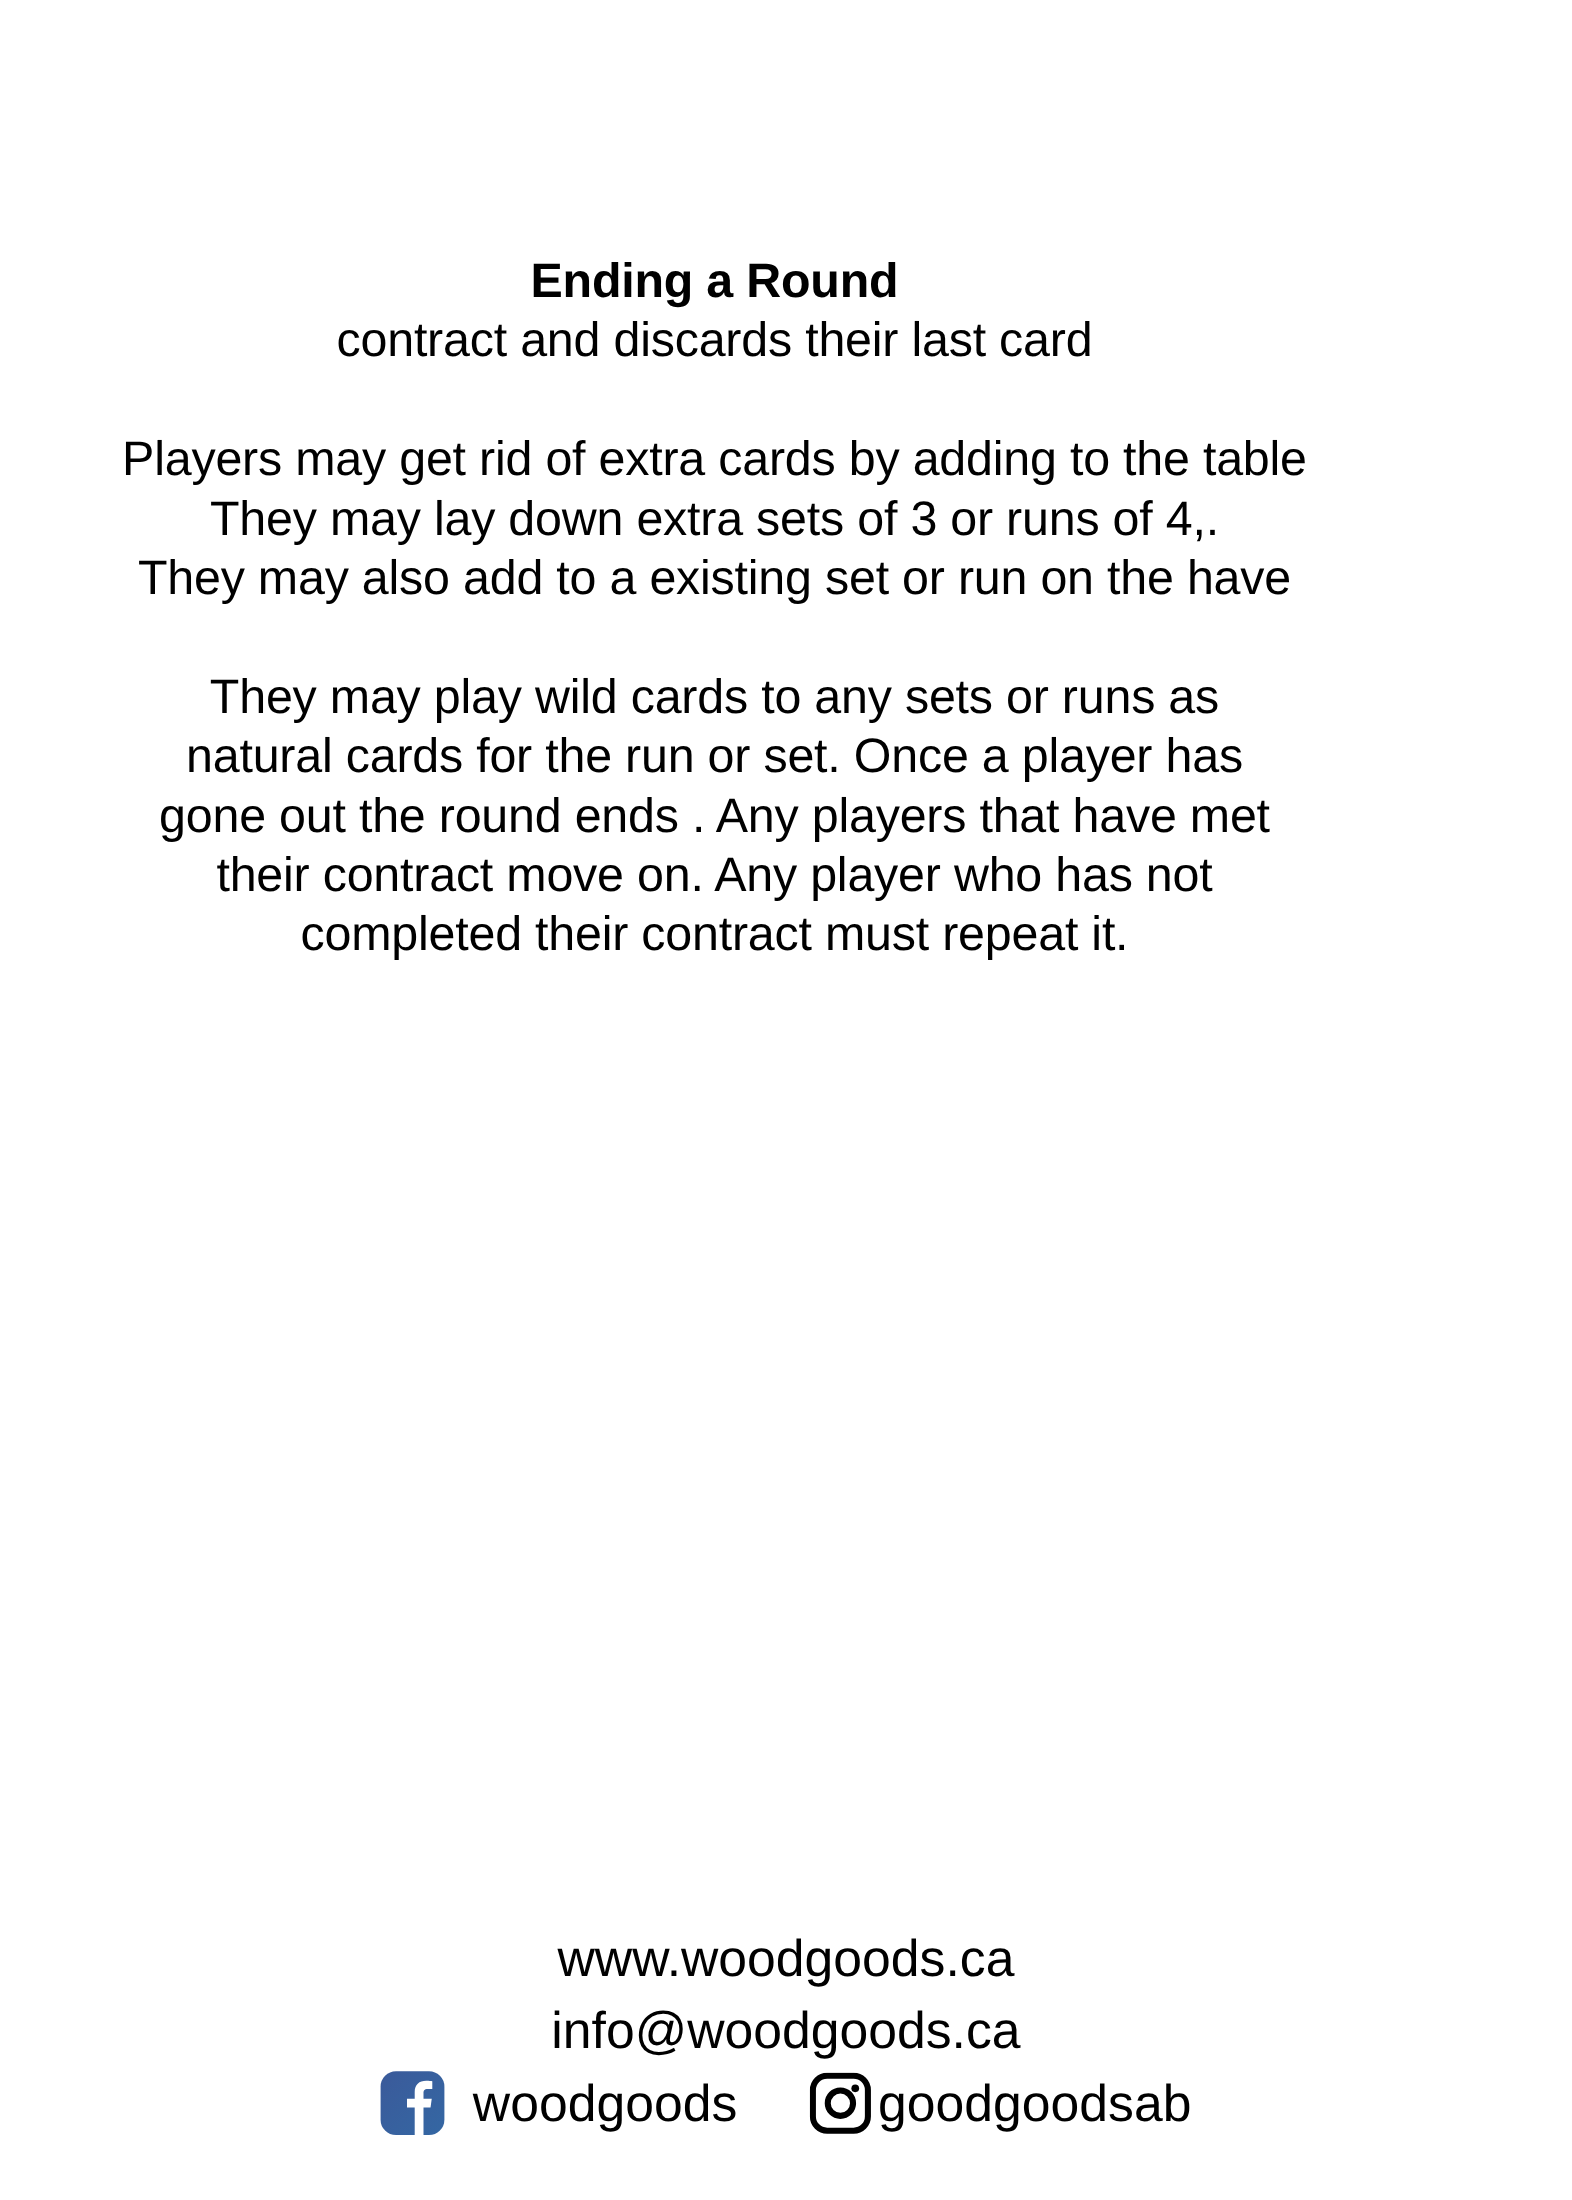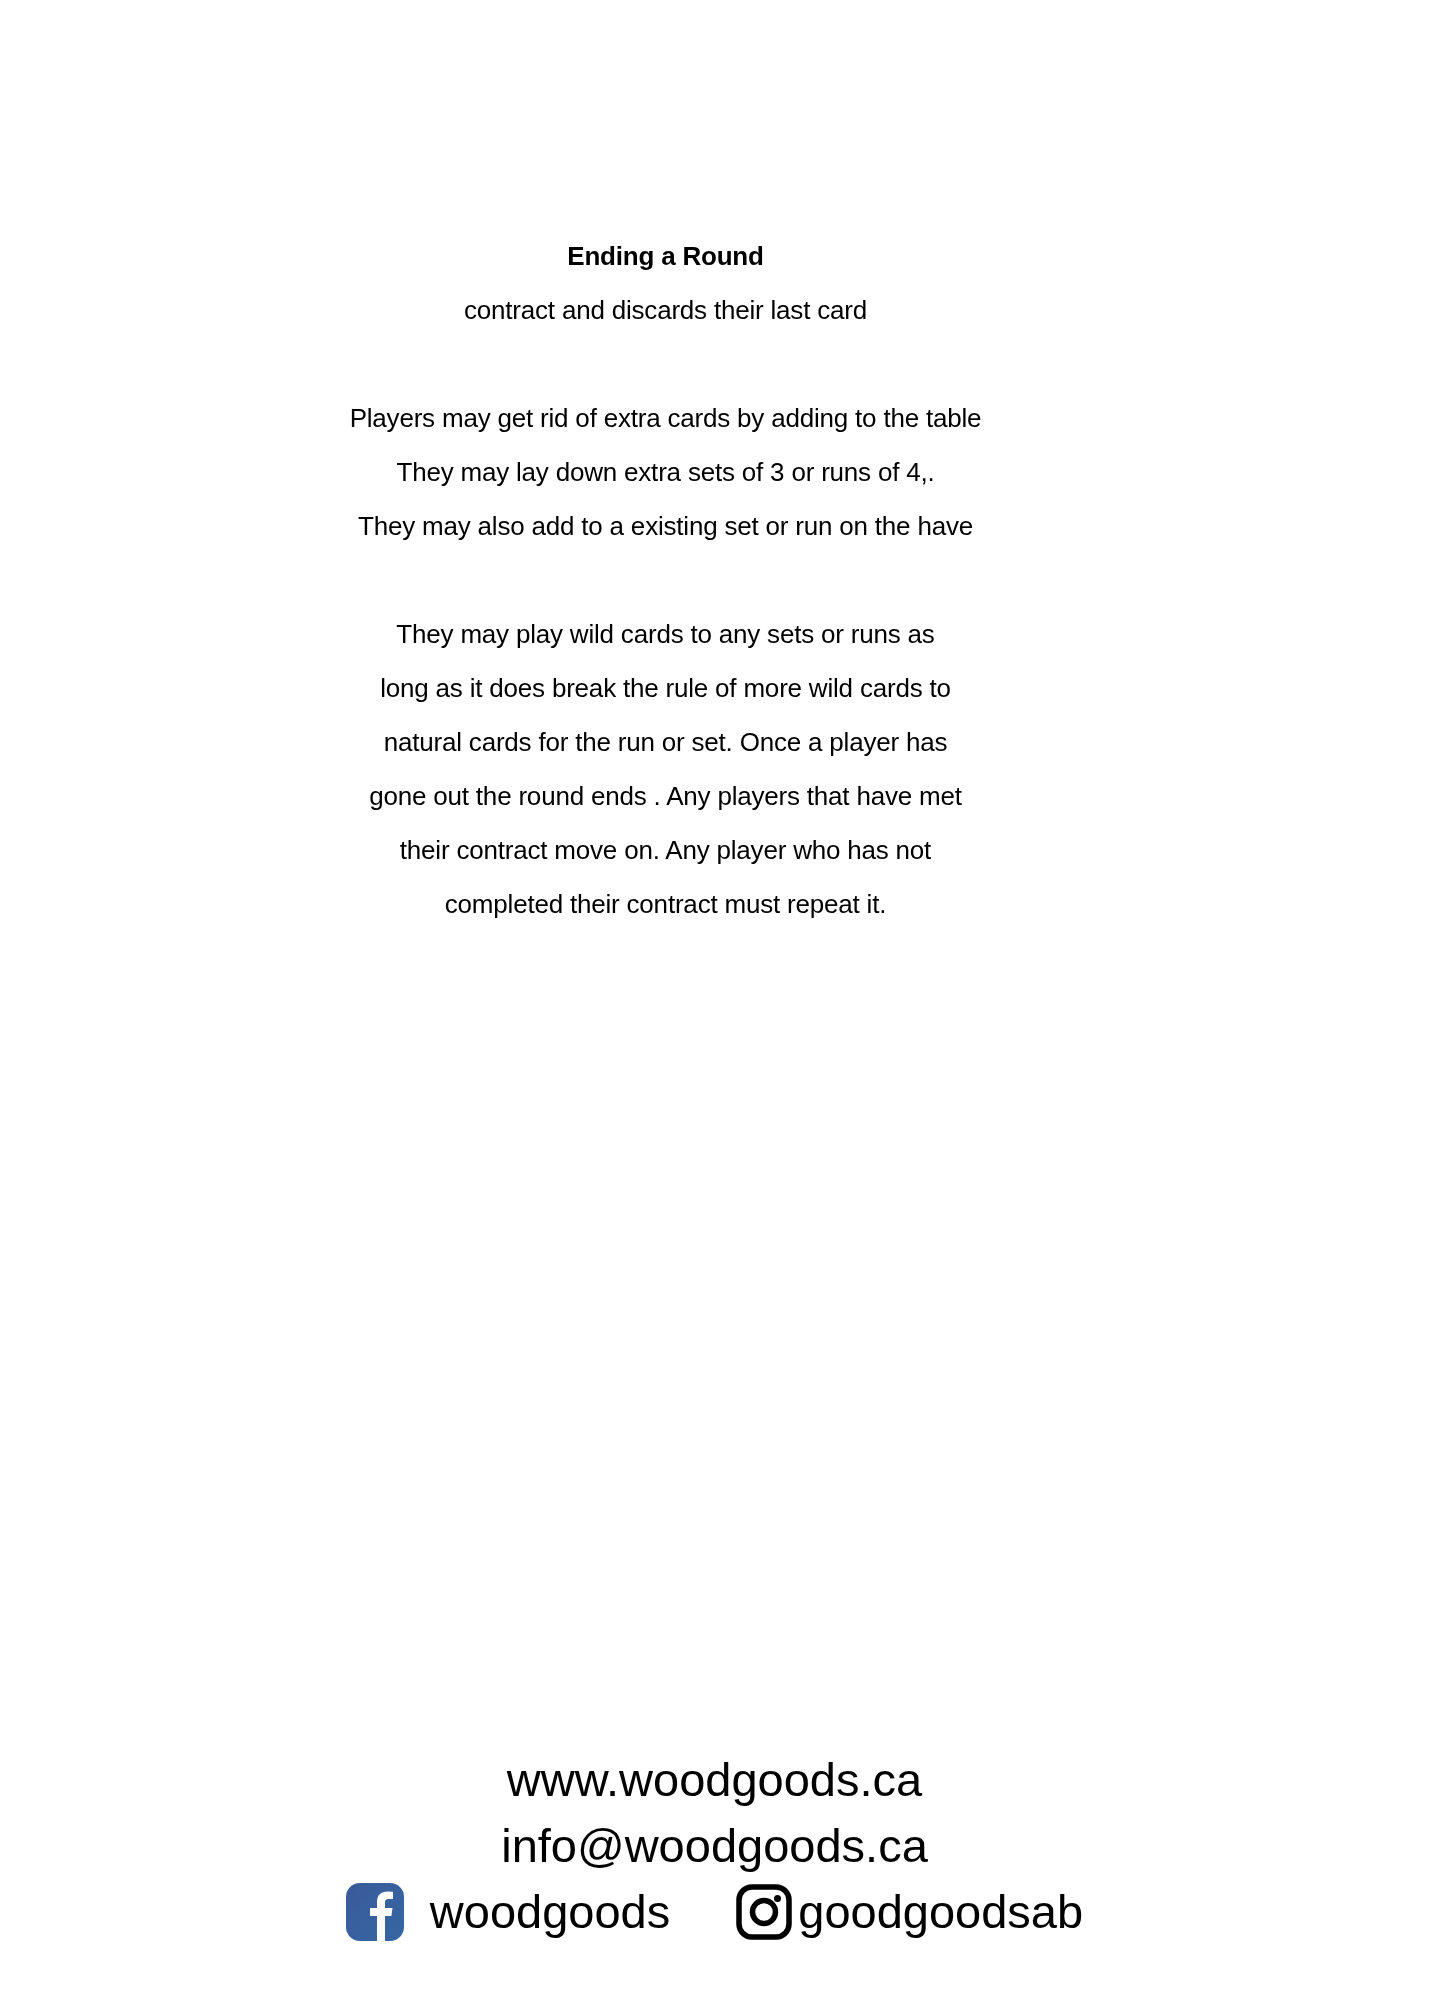--- a/index.html
+++ b/index.html
@@ -14,24 +14,23 @@
       overflow: hidden;
       font-family: "Liberation Sans", "DejaVu Sans", sans-serif;
       color: #000000;
     }
     .content {
       position: absolute;
       left: 0;
       top: 229px;
       width: 1299px;
       text-align: center;
-      font-size: 26px;
+      font-size: 44px;
       line-height: 54px;
       letter-spacing: -0.2px;
-      padding-left: 16px;
     }
     .line {
       display: block;
       height: 54px;
       white-space: nowrap;
     }
     .heading {
       font-weight: bold;
     }
     .blank {
@@ -95,21 +94,20 @@
 
   <div>
     <span class="line">Players may get rid of extra cards by adding to the table</span>
     <span class="line">They may lay down extra sets of 3 or runs of 4,.</span>
     <span class="line">They may also add to a existing set or run on the have</span>
   </div>
   <span class="blank"></span>
 
   <div>
     <span class="line">They may play wild cards to any sets or runs as</span>
-    <span class="line">long as it does break the rule of more wild cards to</span>
     <span class="line">natural cards for the run or set. Once a player has</span>
     <span class="line">gone out the round ends . Any players that have met</span>
     <span class="line">their contract move on. Any player who has not</span>
     <span class="line">completed their contract must repeat it.</span>
   </div>
   <span class="blank"></span>
   <span class="blank"></span>
 
 </div>
 

